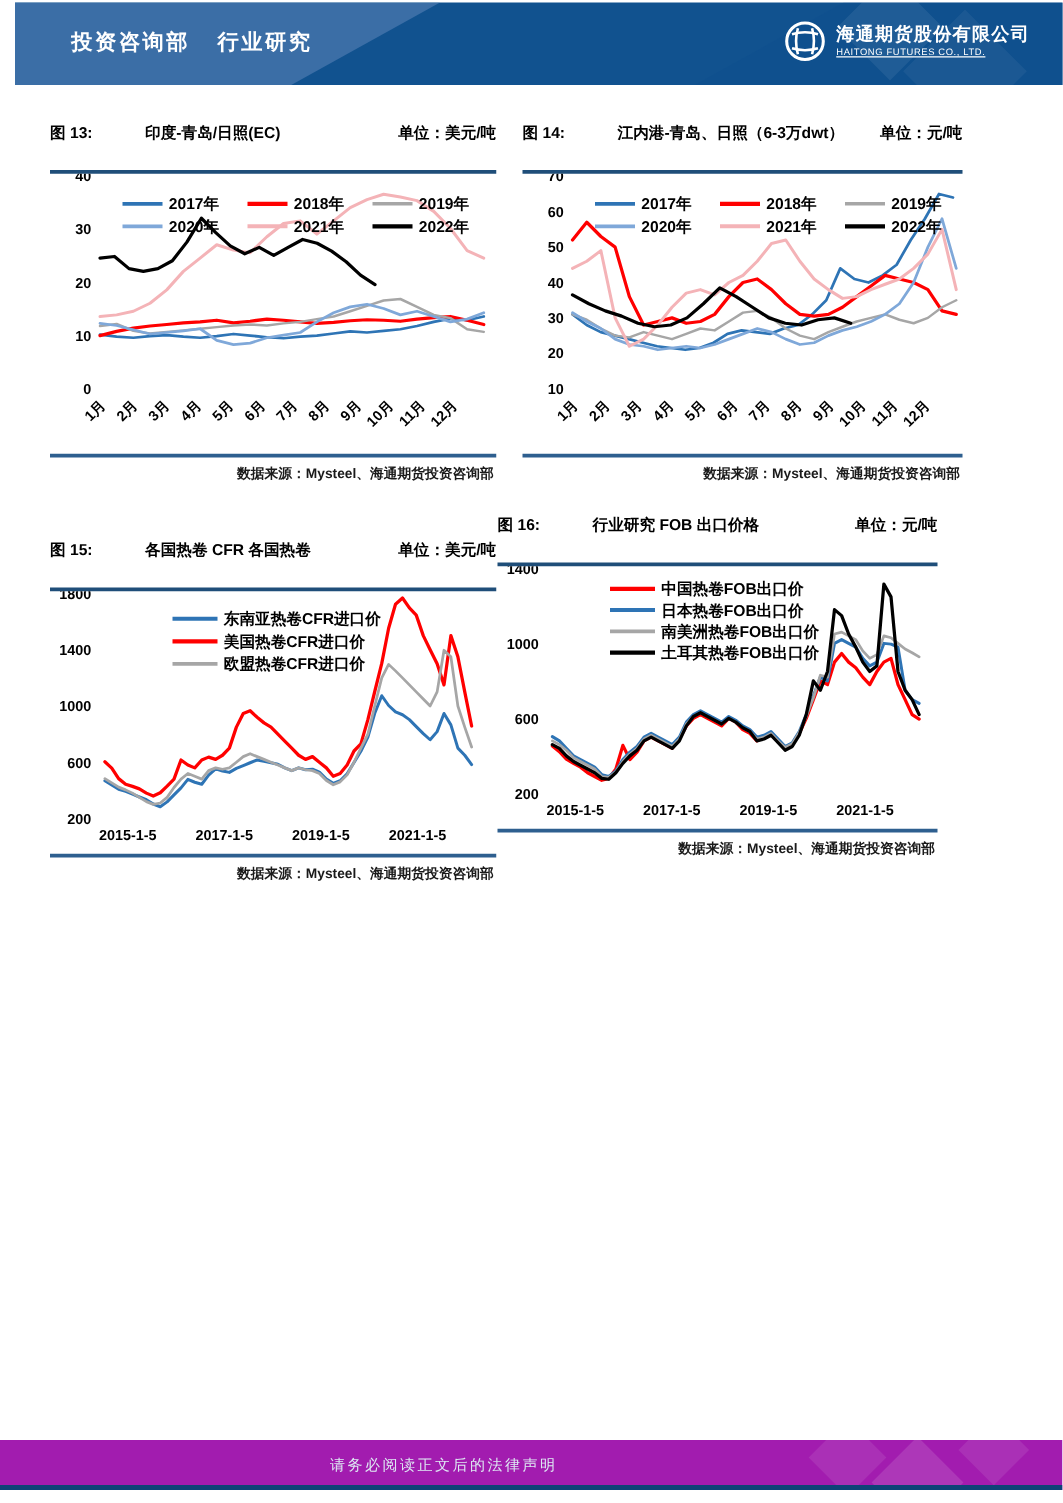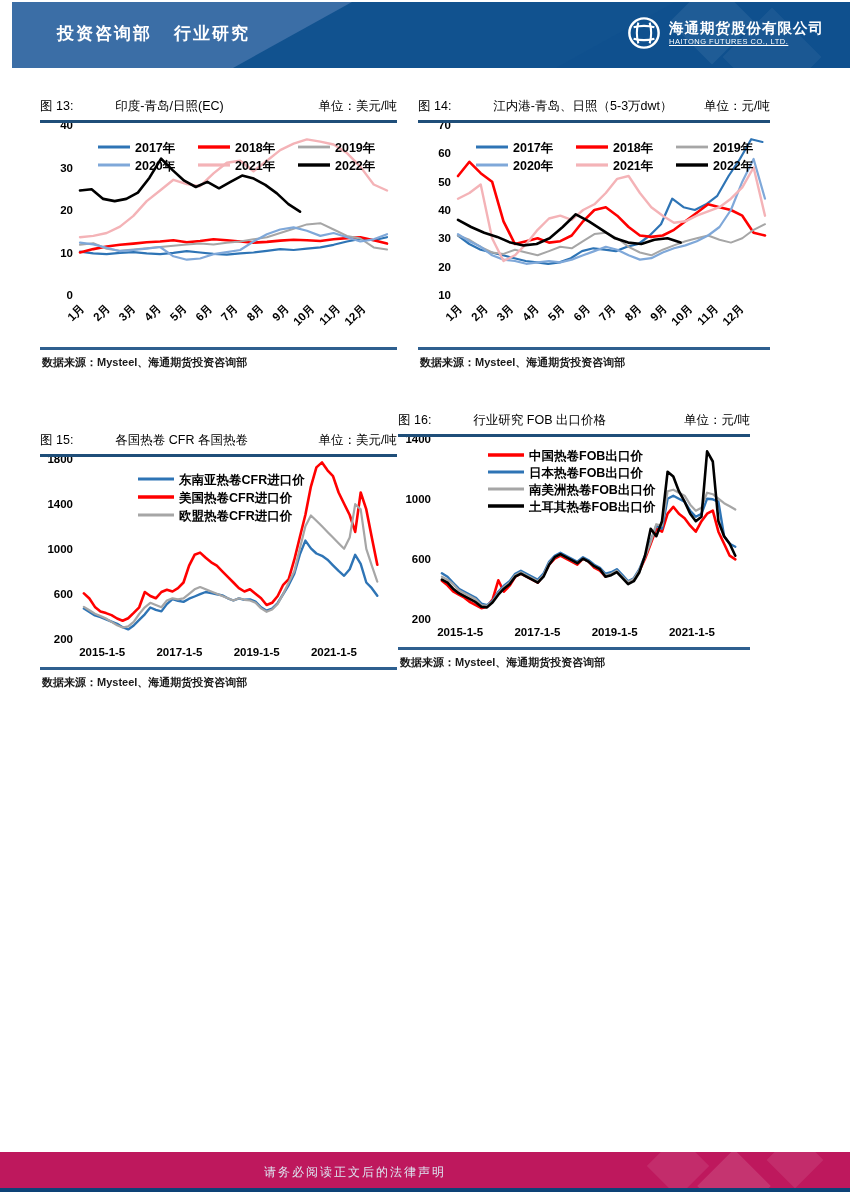--- a/index.html
+++ b/index.html
@@ -29,37 +29,37 @@
   .logo-en { font-size:7.5px; letter-spacing:.5px; line-height:9px;text-decoration:underline; }
 
   
   .chart-block { position:absolute; }
   #chart0 { left:40px;  top:98px;  width:357px; }
   #chart1 { left:418px; top:98px;  width:352px; }
   #chart2 { left:40px;  top:432px; width:357px; }
   #chart3 { left:398px; top:412px; width:352px; }
 
   .chart-title-row { display:flex; align-items:baseline;
-        border-bottom:3px solid #1f4e79; padding-bottom:5px; min-height:22px;
-        font-size:12.5px; font-weight:normal; color:#000;text-align:center; }
+        border-bottom:3px solid #1f4e79; padding-bottom:21px; min-height:22px;
+        font-size:12.5px; font-weight:bold; color:#000;text-align:center; }
   .fig-label { margin-right:14px; white-space:nowrap; }
   .chart-title { white-space:nowrap;margin-left:28px; }
   .chart-unit { margin-left:auto; white-space:nowrap; }
 
   .plot { width:100%; }
   .plot svg { display:block; }
   .tick   { font:bold 11.5px "Liberation Sans", sans-serif; fill:#000; }
   .legend { font:bold 12.5px "Liberation Sans", sans-serif; fill:#000; }
 
   .source-row { border-top:3px solid #2e5f8f; margin-top:2px; padding:5px 2px 0 2px;
-        font-size:11px; font-weight:bold; color:#1a1a1a; }
+        font-size:11px; font-weight:bold; color:#1a1a1a;text-align:right; }
 
   
   .footer { position:absolute; left:0; top:1152px; width:850px; height:40px;
-            background:#be185d; border-bottom:4px solid #0d4377; overflow:hidden; }
+            background:#a21caf; border-bottom:4px solid #0d4377; overflow:hidden; }
   .footer-text { position:absolute; width:100%; top:12px; text-align:center; color:#dde8f3;
             font-size:12px; letter-spacing:2px; transform:translateX(-70px);
             font-family:"Liberation Serif", serif; }
   .ft-diamond { position:absolute; background:rgba(255,255,255,0.09); transform:rotate(45deg); }
   .fd1 { width:44px; height:44px; right:150px; top:-8px; }
   .fd2 { width:52px; height:52px; right:90px;  top:8px; background:rgba(255,255,255,0.12); }
   .fd3 { width:40px; height:40px; right:35px;  top:-12px; }
 </style>
 </head>
 <body>
@@ -133,21 +133,21 @@
           <line x1="258" y1="42" x2="290" y2="42" stroke="#000000" stroke-width="3.4000000000000004"></line>
           <text x="295" y="46.5" class="legend">2022年</text>
         </svg>
       </div>
     <div class="source-row">数据来源：Mysteel、海通期货投资咨询部</div>
   </div>
 
   <div class="chart-block" id="chart1">
     <div class="chart-title-row">
       <span class="fig-label">图 14:</span>
-      <span class="chart-title">江内港-青岛、日照（5-3万dwt）</span>
+      <span class="chart-title">江内港-青岛、日照（6-3万dwt）</span>
       <span class="chart-unit">单位：元/吨</span>
     </div>
     <div class="plot">
         <svg width="355" height="222" viewBox="0 0 355 222">
           <text x="33" y="176" text-anchor="end" class="tick">10</text>
           <text x="33" y="147.66666666666669" text-anchor="end" class="tick">20</text>
           <text x="33" y="119.33333333333334" text-anchor="end" class="tick">30</text>
           <text x="33" y="91" text-anchor="end" class="tick">40</text>
           <text x="33" y="62.66666666666667" text-anchor="end" class="tick">50</text>
           <text x="33" y="34.33333333333333" text-anchor="end" class="tick">60</text>

